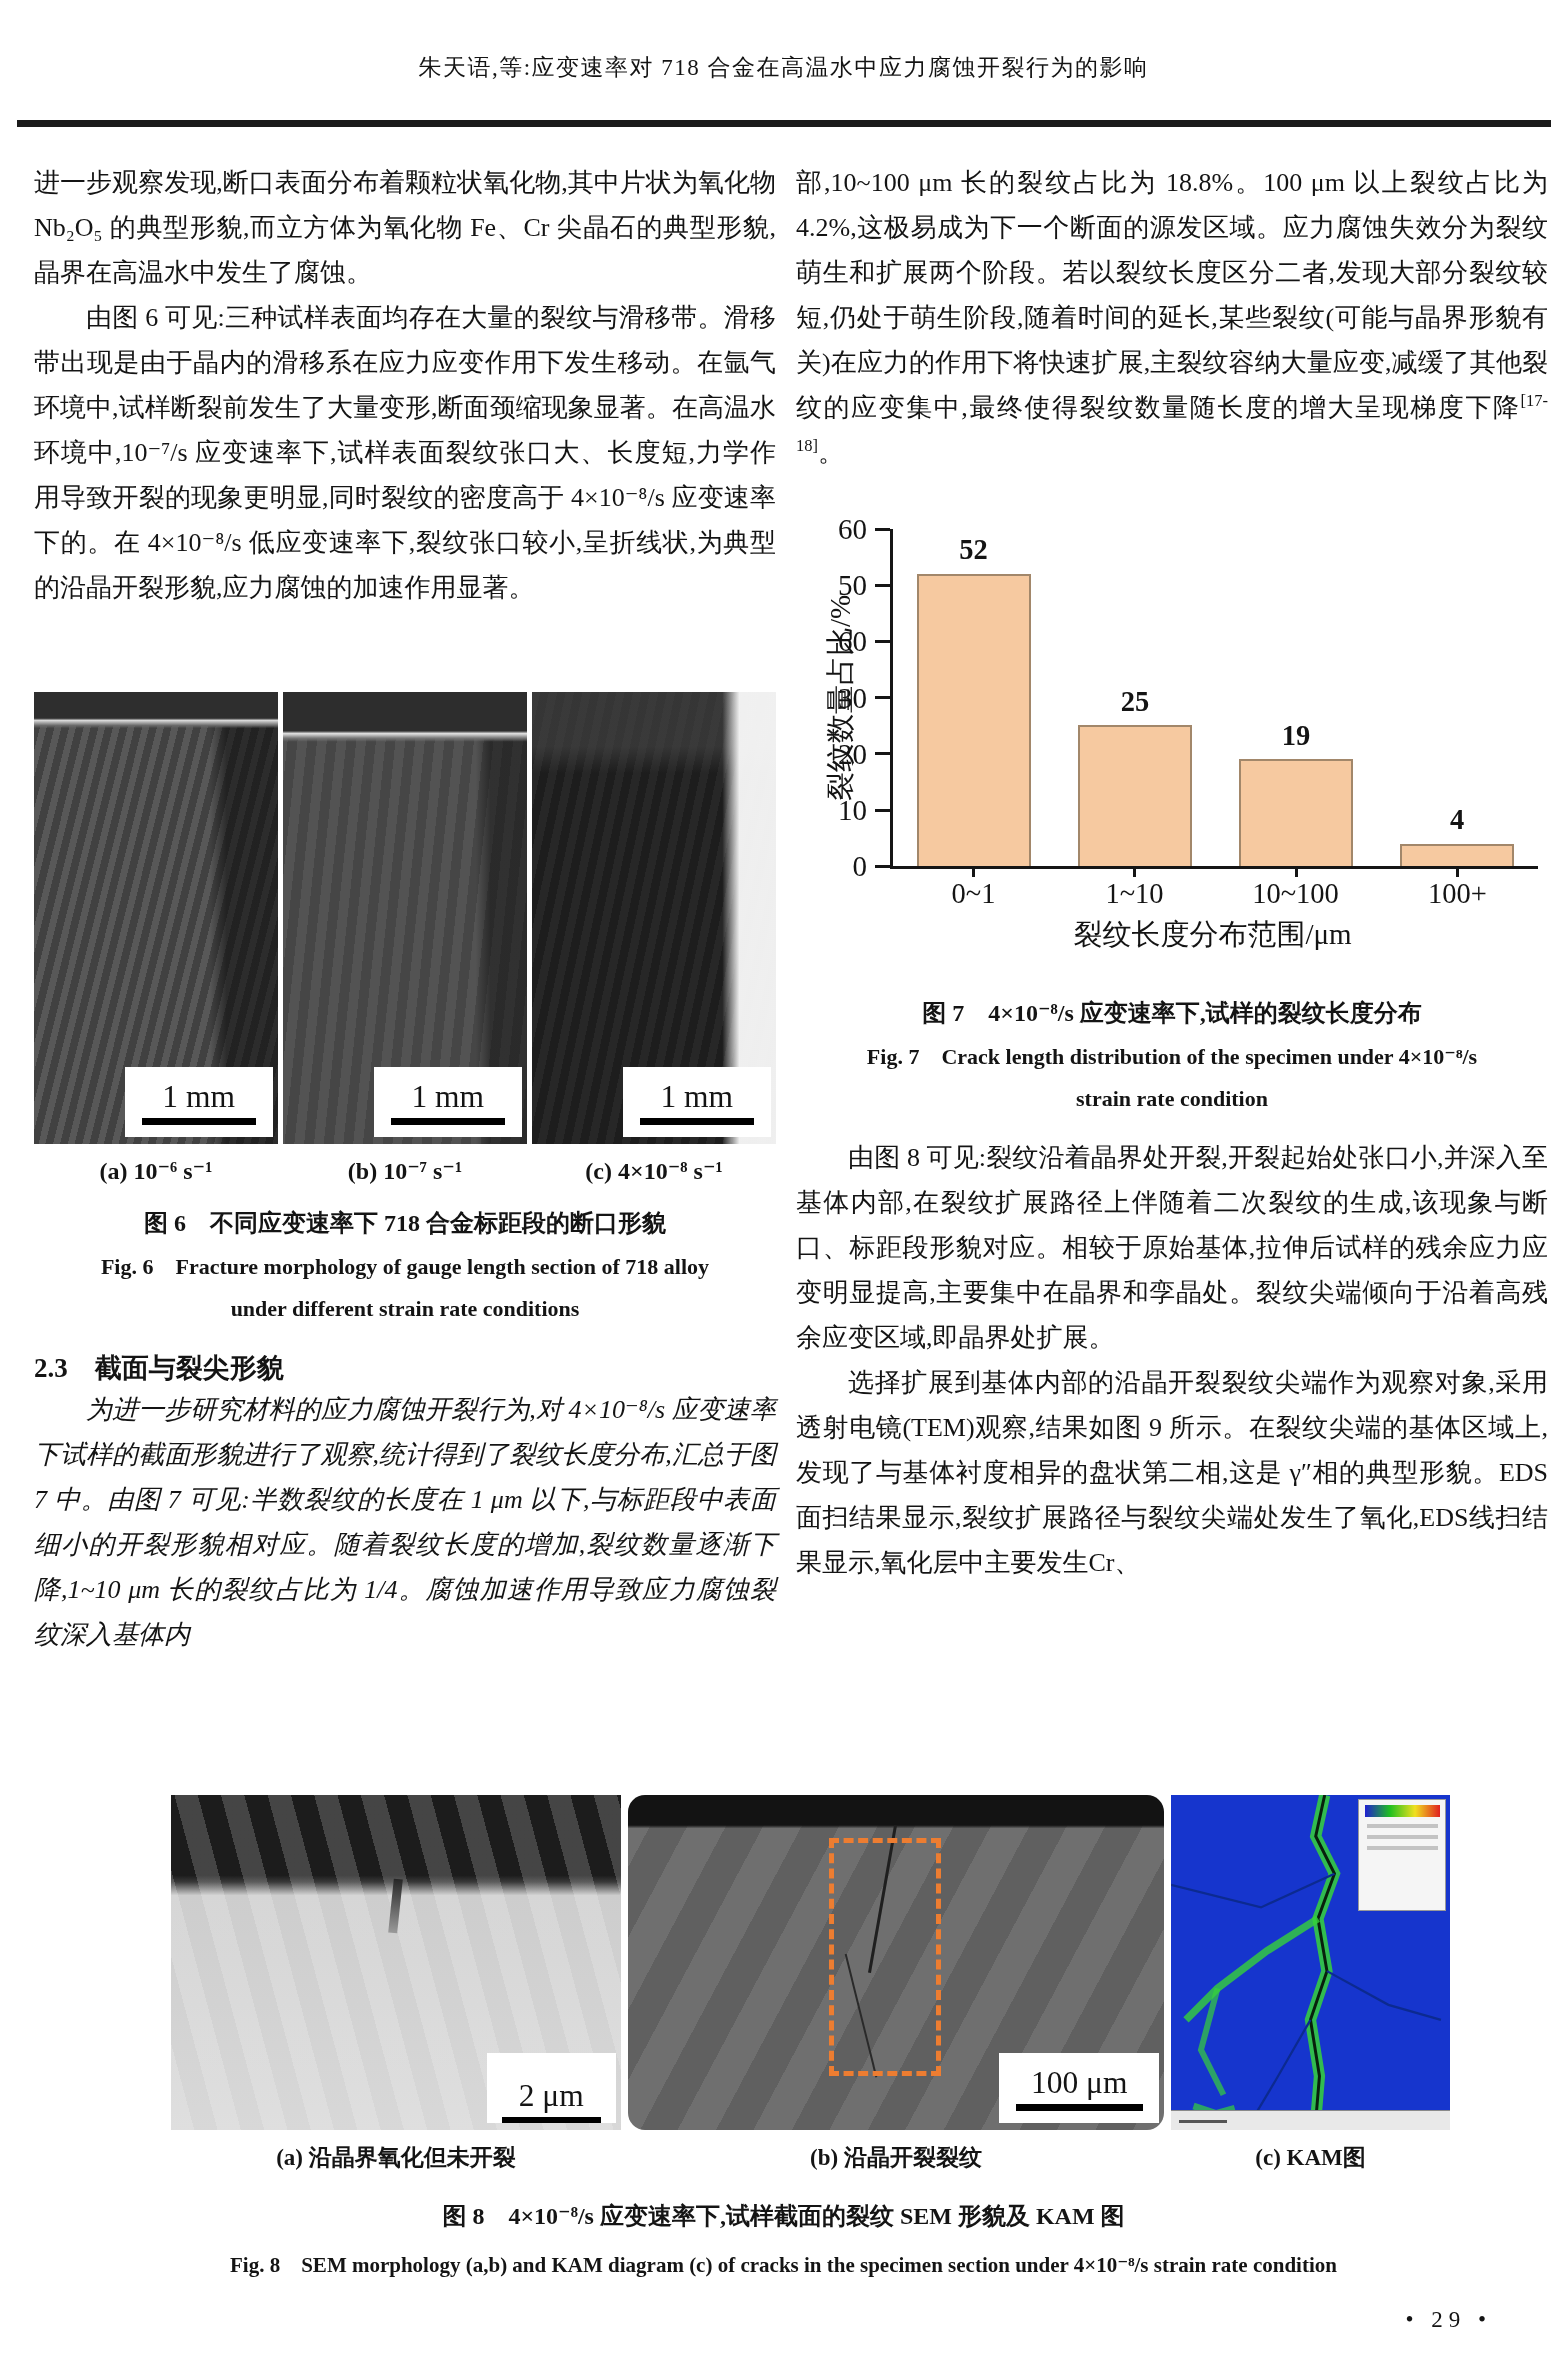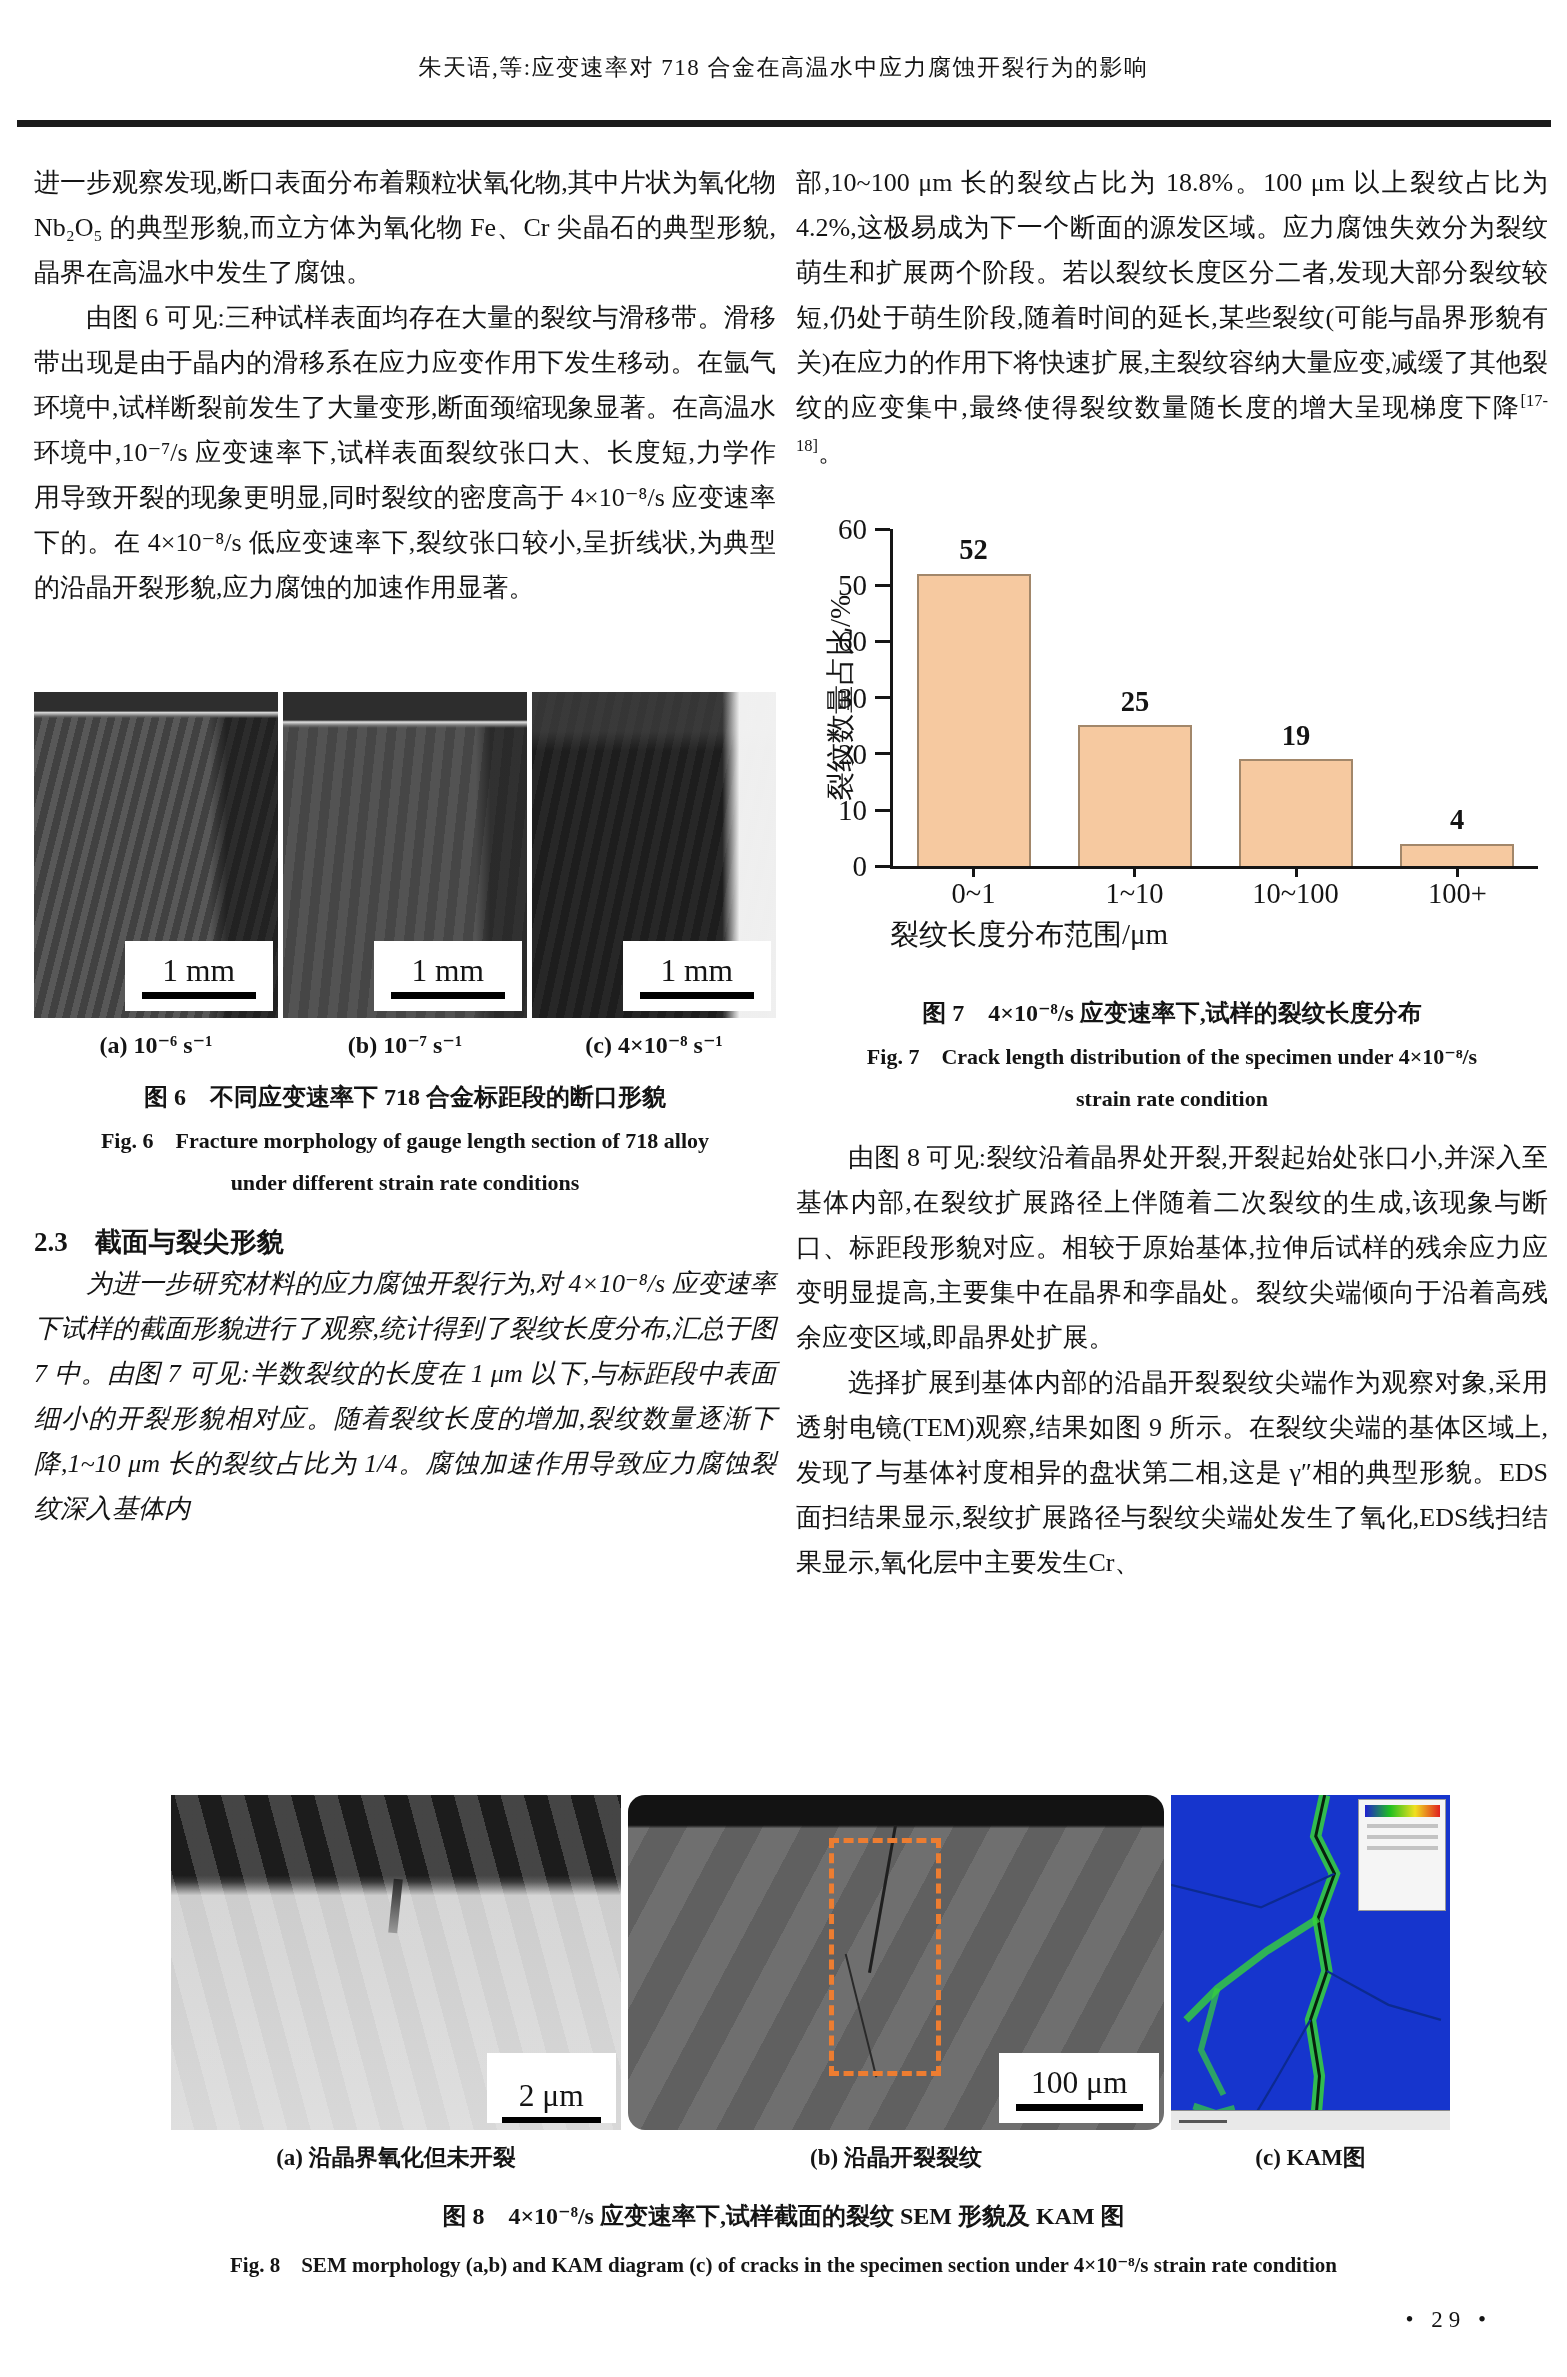--- a/index.html
+++ b/index.html
@@ -18,21 +18,21 @@
   .para{margin:0;font-size:26px;line-height:45px;text-align:justify;text-indent:2em;}
   .nofirst{text-indent:0;}
   .ref{font-size:16.5px;vertical-align:super;line-height:0;}
   .section-heading{margin:25.5px 0 0 0;font-size:27px;font-weight:bold;line-height:37px;}
   .mt16{font-style:italic;}
   .mt28{margin-top:21px;}
 
   
   .fig6{margin-top:82px;}
   .fig6-panels{display:flex;gap:5.2px;}
-  .fig6-panel{position:relative;height:326px;flex:1;}
+  .fig6-panel{position:relative;height:452px;flex:1;}
   .f6a{background-color:#3c3c3c;background-image:
        linear-gradient(180deg,#2e2e2e 0%,#2e2e2e 5.8%,#d9d9d9 6.3%,#6a6a6a 7.4%,rgba(0,0,0,0) 8%),
        linear-gradient(90deg,rgba(0,0,0,0) 0 72%,rgba(8,8,8,.55) 79% 100%),
        repeating-linear-gradient(104deg,#585858 0 6.7px,#414141 6.7px 14.2px);}
   .f6b{background-color:#474747;background-image:
        linear-gradient(180deg,#2d2d2d 0%,#2d2d2d 8.6%,#e2e2e2 9.2%,#777 10.2%,rgba(0,0,0,0) 11%),
        linear-gradient(90deg,rgba(0,0,0,0) 0 79%,rgba(15,15,15,.5) 85% 100%),
        repeating-linear-gradient(96deg,#535353 0 9.7px,#464646 9.7px 19.5px);}
   .f6c{background-color:#202020;background-image:
        linear-gradient(90deg,rgba(0,0,0,0) 0 78%,rgba(250,250,250,.95) 85% 100%),
@@ -52,21 +52,21 @@
   #chart-plot{position:absolute;left:94px;top:24px;width:645px;height:337px;
               border-left:3px solid #151515;border-bottom:3px solid #151515;}
   .ytick-label{position:absolute;left:-90px;width:64px;text-align:right;font-size:29px;line-height:36px;}
   .ytick-mark{position:absolute;left:-18px;width:15px;height:3px;background:#151515;}
   .bar{position:absolute;bottom:0;width:114px;border-bottom:none;box-sizing:border-box;}
   .bar-value{position:absolute;width:114px;text-align:center;font-size:28.5px;font-weight:bold;line-height:33px;}
   .xtick-mark{position:absolute;top:100%;width:3px;height:11.2px;background:#151515;}
   .xtick-label{position:absolute;top:346px;text-align:center;font-size:28.5px;line-height:37px;}
   .chart-ylabel{position:absolute;left:-125px;top:175px;width:337px;height:36px;transform:rotate(-90deg);
                 text-align:center;font-size:29px;line-height:36px;}
-  .chart-xlabel{position:absolute;left:94px;width:645px;top:411px;font-size:29px;line-height:37px;}
+  .chart-xlabel{position:absolute;left:94px;width:645px;top:411px;text-align:center;font-size:29px;line-height:37px;}
 
   
   .fig8{position:absolute;left:171px;top:1795px;width:1279px;}
   .fig8-panels{display:flex;gap:6.7px;}
   .fig8-panel{position:relative;height:335px;overflow:hidden;}
   .f8a{width:450px;background-image:
        repeating-linear-gradient(75deg,rgba(255,255,255,.18) 0 22.5px,rgba(0,0,0,0) 22.5px 45px),
        linear-gradient(180deg,#1c1c1c 0 24%,#3a3a3a 26%,#cdcdcd 30%,#d8d8d8 100%);}
   .crack-a{position:absolute;left:49%;top:25%;width:9px;height:54px;
            background:linear-gradient(180deg,#262626,#9a9a9a);transform:rotate(6deg);}

